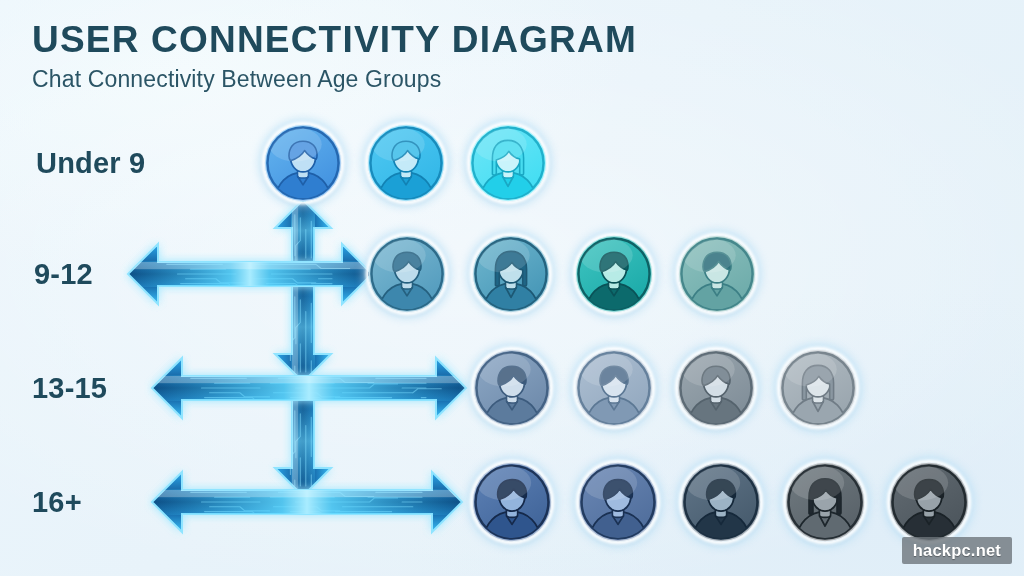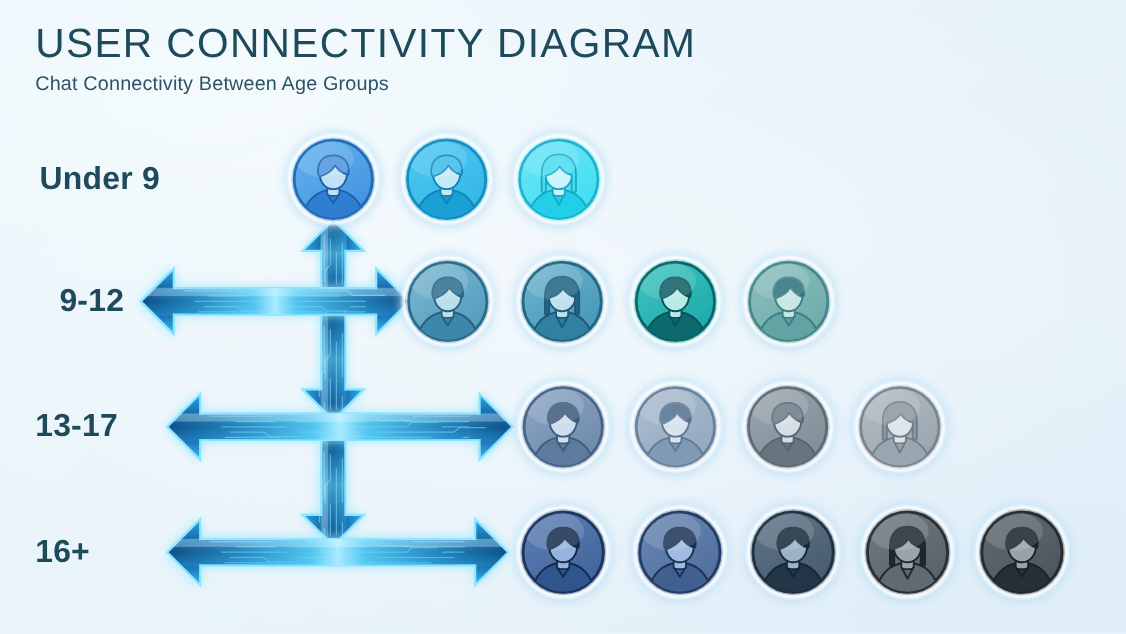--- a/index.html
+++ b/index.html
@@ -17,25 +17,25 @@
   }
   
   #stage:after{
     content:"";position:absolute;inset:0;pointer-events:none;
     background:radial-gradient(ellipse 95% 85% at 45% 45%, rgba(255,255,255,.45) 0%, rgba(255,255,255,0) 70%);
   }
 
   
   #header{position:absolute;left:32px;top:20px;z-index:6;}
   #title{
-    font-size:37px;font-weight:400;letter-spacing:1.2px;
+    font-size:37px;font-weight:700;letter-spacing:1.2px;
     color:#1f4a5c;line-height:1.06;white-space:nowrap;
   }
   #subtitle{
-    margin-top:7px;font-size:18px;font-weight:400;letter-spacing:.15px;
+    margin-top:7px;font-size:23px;font-weight:400;letter-spacing:.15px;
     color:#2b5566;white-space:nowrap;
   }
 
   
   .row-label{
     position:absolute;z-index:6;
     font-size:29px;color:#1f4a5c;font-weight:700;letter-spacing:.2px;
     white-space:nowrap;line-height:1;
     transform:translateY(-50%);
   }
@@ -315,21 +315,21 @@
                 L240,44 L240,26 L270,56
                 L240,86 L240,68
                 L56,68 L56,86 Z" fill="url(#hg18)" stroke="#8fe4ff" stroke-width="2"></path>
           <g clip-path="url(#hcl21)">
             <path d="M64.8,46.4 H120.3 M152.5,46.4 H214.0 M214.0,46.4 l5,4.1 h28.7 M88.6,51.2 H123.7 M144.4,51.2 H208.2 M75.5,56.0 H134.0 M169.4,56.0 H230.0 M83.6,60.8 H113.9 M113.9,60.8 l5,4.1 h24.6 M147.5,60.8 H190.6 M190.6,60.8 l5,4.1 h18.2 M216.5,60.8 H230.0 M78.6,65.6 H126.2 M126.2,65.6 l5,4.1 h25.7 M164.5,65.6 H193.2 M193.2,65.6 l5,4.1 h23.4 M209.5,65.6 H230.0" fill="none" stroke="rgba(150,225,255,.55)" stroke-width="1.1" stroke-linecap="round"></path>
             <rect x="26" y="43" width="244" height="26" fill="url(#hc20)"></rect>
             <rect x="26" y="44" width="244" height="7.199999999999999" fill="rgba(255,255,255,.28)"></rect>
           </g>
         </svg>
       </div>
-      <div class="row-label" style="left: 34px; top: 274px; margin-left: 20px;">9-12</div>
+      <div class="row-label" style="left: 34px; top: 274px;">9-12</div>
       <div class="avatar" style="left: 407px; top: 274px; width: 78px; height: 78px;">
         <svg viewBox="0 0 100 100">
           <defs>
             <linearGradient id="abg22" x1="0.15" y1="0" x2="0.85" y2="1">
               <stop offset="0%" stop-color="#7cb9d2"></stop>
               <stop offset="100%" stop-color="#4e98bb"></stop>
             </linearGradient>
             <clipPath id="acl23">
               <circle cx="50" cy="50" r="45"></circle>
             </clipPath>
@@ -458,21 +458,21 @@
                 L310,44 L310,26 L340,56
                 L310,86 L310,68
                 L56,68 L56,86 Z" fill="url(#hg30)" stroke="#8fe4ff" stroke-width="2"></path>
           <g clip-path="url(#hcl33)">
             <path d="M64.8,46.4 H120.3 M152.5,46.4 H214.0 M214.0,46.4 l5,4.1 h28.7 M249.8,46.4 H300.0 M88.6,51.2 H123.7 M144.4,51.2 H208.2 M242.1,51.2 H300.0 M75.5,56.0 H134.0 M169.4,56.0 H243.6 M243.6,56.0 l5,-4.1 h22.9 M276.1,56.0 H300.0 M83.6,60.8 H113.9 M113.9,60.8 l5,4.1 h24.6 M147.5,60.8 H190.6 M190.6,60.8 l5,4.1 h18.2 M216.5,60.8 H286.8 M286.8,60.8 l5,-4.1 h23.5 M78.6,65.6 H126.2 M126.2,65.6 l5,4.1 h25.7 M164.5,65.6 H193.2 M193.2,65.6 l5,4.1 h23.4 M209.5,65.6 H265.6 M295.3,65.6 H300.0" fill="none" stroke="rgba(150,225,255,.55)" stroke-width="1.1" stroke-linecap="round"></path>
             <rect x="26" y="43" width="314" height="26" fill="url(#hc32)"></rect>
             <rect x="26" y="44" width="314" height="7.199999999999999" fill="rgba(255,255,255,.28)"></rect>
           </g>
         </svg>
       </div>
-      <div class="row-label" style="left: 32px; top: 388px;">13-17</div>
+      <div class="row-label" style="left: 32px; top: 388px;">13-15</div>
       <div class="avatar" style="left: 512px; top: 388px; width: 78px; height: 78px;">
         <svg viewBox="0 0 100 100">
           <defs>
             <linearGradient id="abg34" x1="0.15" y1="0" x2="0.85" y2="1">
               <stop offset="0%" stop-color="#8ca7c4"></stop>
               <stop offset="100%" stop-color="#6b87a8"></stop>
             </linearGradient>
             <clipPath id="acl35">
               <circle cx="50" cy="50" r="45"></circle>
             </clipPath>
@@ -724,13 +724,14 @@
             <ellipse cx="50" cy="43" rx="16" ry="18.5" fill="#98a2a9" stroke="#1a2227" stroke-width="2.2"></ellipse>
             <path d="M50,22 C37,22 32,31 32,41 C32,44 33,46 34,47 C40,45 48,41 52,34 C57,41 63,44 67,45 C68,44 68,42 68,40 C68,30 62,22 50,22 Z" fill="#1d252b" stroke="#1a2227" stroke-width="2" stroke-linejoin="round"></path>
             <path d="M43,67 L50,78 L57,67" fill="none" stroke="#1a2227" stroke-width="2.2" stroke-linejoin="round"></path>
             <ellipse cx="40" cy="26" rx="34" ry="22" fill="rgba(255,255,255,.14)"></ellipse>
           </g>
         </svg>
         <div class="ring"></div>
       </div>
     </div>
 
+  <div id="watermark">hackpc.net</div>
 </div>
 
 </body></html>

